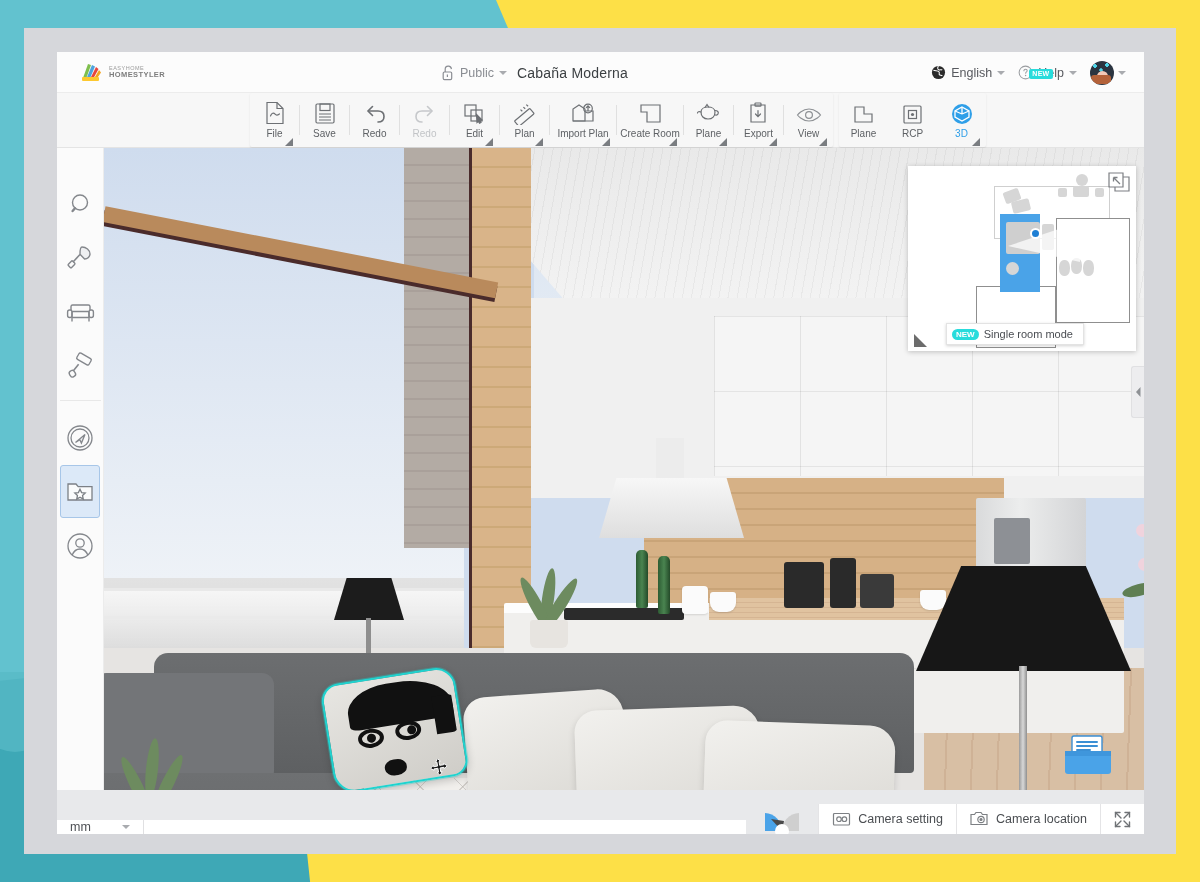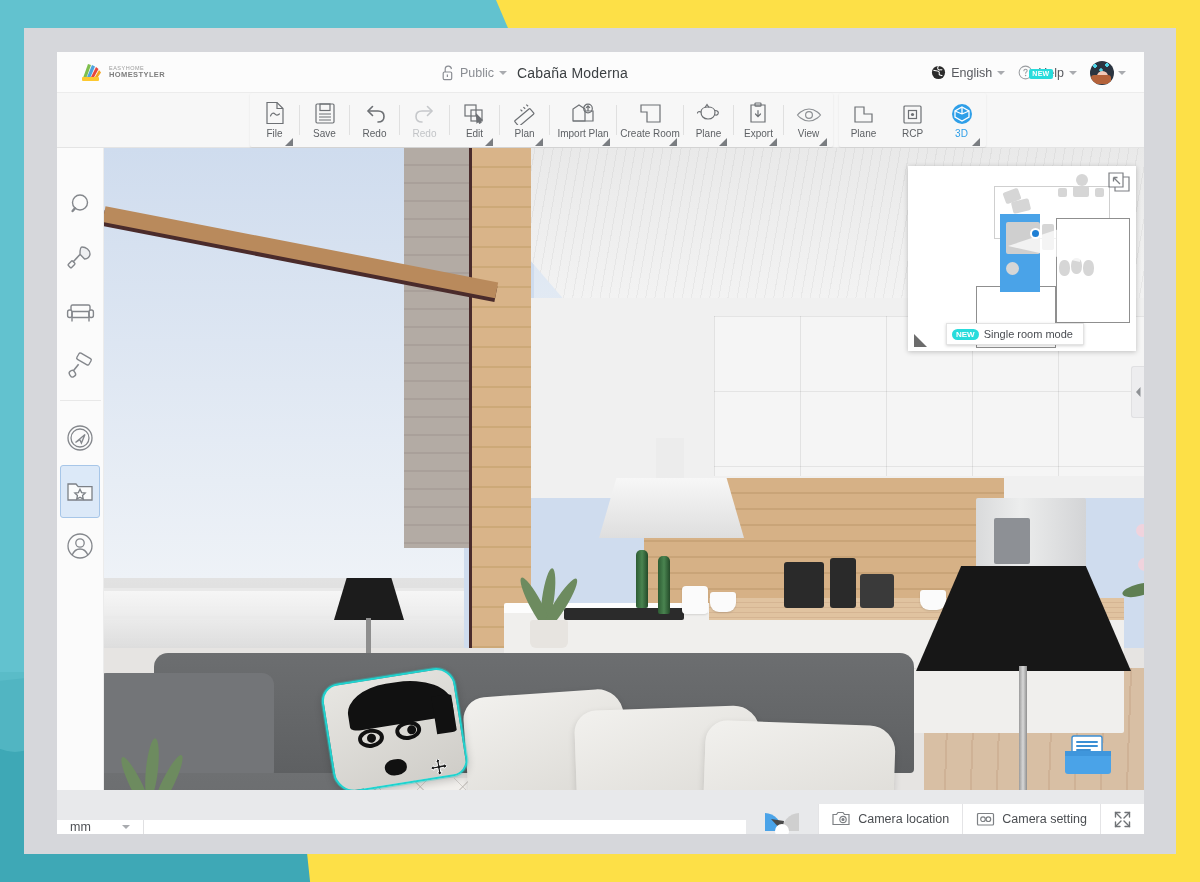--- a/index.html
+++ b/index.html
@@ -759,37 +759,37 @@
             <path d="M29 27A16 16 0 0 1 45 11v16z" fill="#cfcfcf" transform="rotate(0 29 27)"></path>
             <path d="M29 27 A18 18 0 0 1 46 9 L46 27 Z" fill="#cfcfcf"></path>
             <path d="M29 27 A18 18 0 0 0 12 9 L12 27 Z" fill="#4aa3e8"></path>
             <path d="M29 27 18 15l13 2z" fill="#4a4a4a"></path>
             <circle cx="29" cy="27" r="7" fill="#fff"></circle>
           </svg>
         </div>
         <div class="bb-btn">
           <span>
             <svg width="19" height="16" viewBox="0 0 19 16" fill="none" stroke="#7d8084" stroke-width="1.2">
+              <rect x="1.5" y="2.5" width="16" height="11.5" rx="1"></rect>
+              <circle cx="7" cy="8.2" r="2.3"></circle>
+                <circle cx="12.4" cy="8.2" r="2.3"></circle>
+            </svg>
+          </span>
+          <span>Camera setting</span>
+        </div>
+        <div class="bb-btn">
+          <span>
+            <svg width="19" height="16" viewBox="0 0 19 16" fill="none" stroke="#7d8084" stroke-width="1.2">
               <path d="M1 3.5h3.5l1.5-2h5l1.5 2H17v10H1z"></path>
               <circle cx="11" cy="8.5" r="3.2"></circle>
                 <circle cx="11" cy="8.5" r="1" fill="#7d8084"></circle>
             </svg>
           </span>
           <span>Camera location</span>
         </div>
-        <div class="bb-btn">
-          <span>
-            <svg width="19" height="16" viewBox="0 0 19 16" fill="none" stroke="#7d8084" stroke-width="1.2">
-              <rect x="1.5" y="2.5" width="16" height="11.5" rx="1"></rect>
-              <circle cx="7" cy="8.2" r="2.3"></circle>
-                <circle cx="12.4" cy="8.2" r="2.3"></circle>
-            </svg>
-          </span>
-          <span>Camera setting</span>
-        </div>
         <div class="bb-icon-btn">
           <span>
             <svg width="17" height="17" viewBox="0 0 17 17" fill="none" stroke="#6f7276" stroke-width="1.4" stroke-linecap="round">
               <path d="M1.5 6V1.5H6M11 1.5h4.5V6M15.5 11v4.5H11M6 15.5H1.5V11"></path>
               <path d="M1.5 1.5 7 7M15.5 1.5 10 7M15.5 15.5 10 10M1.5 15.5 7 10"></path>
             </svg>
           </span>
         </div>
       </div>
     </div>

